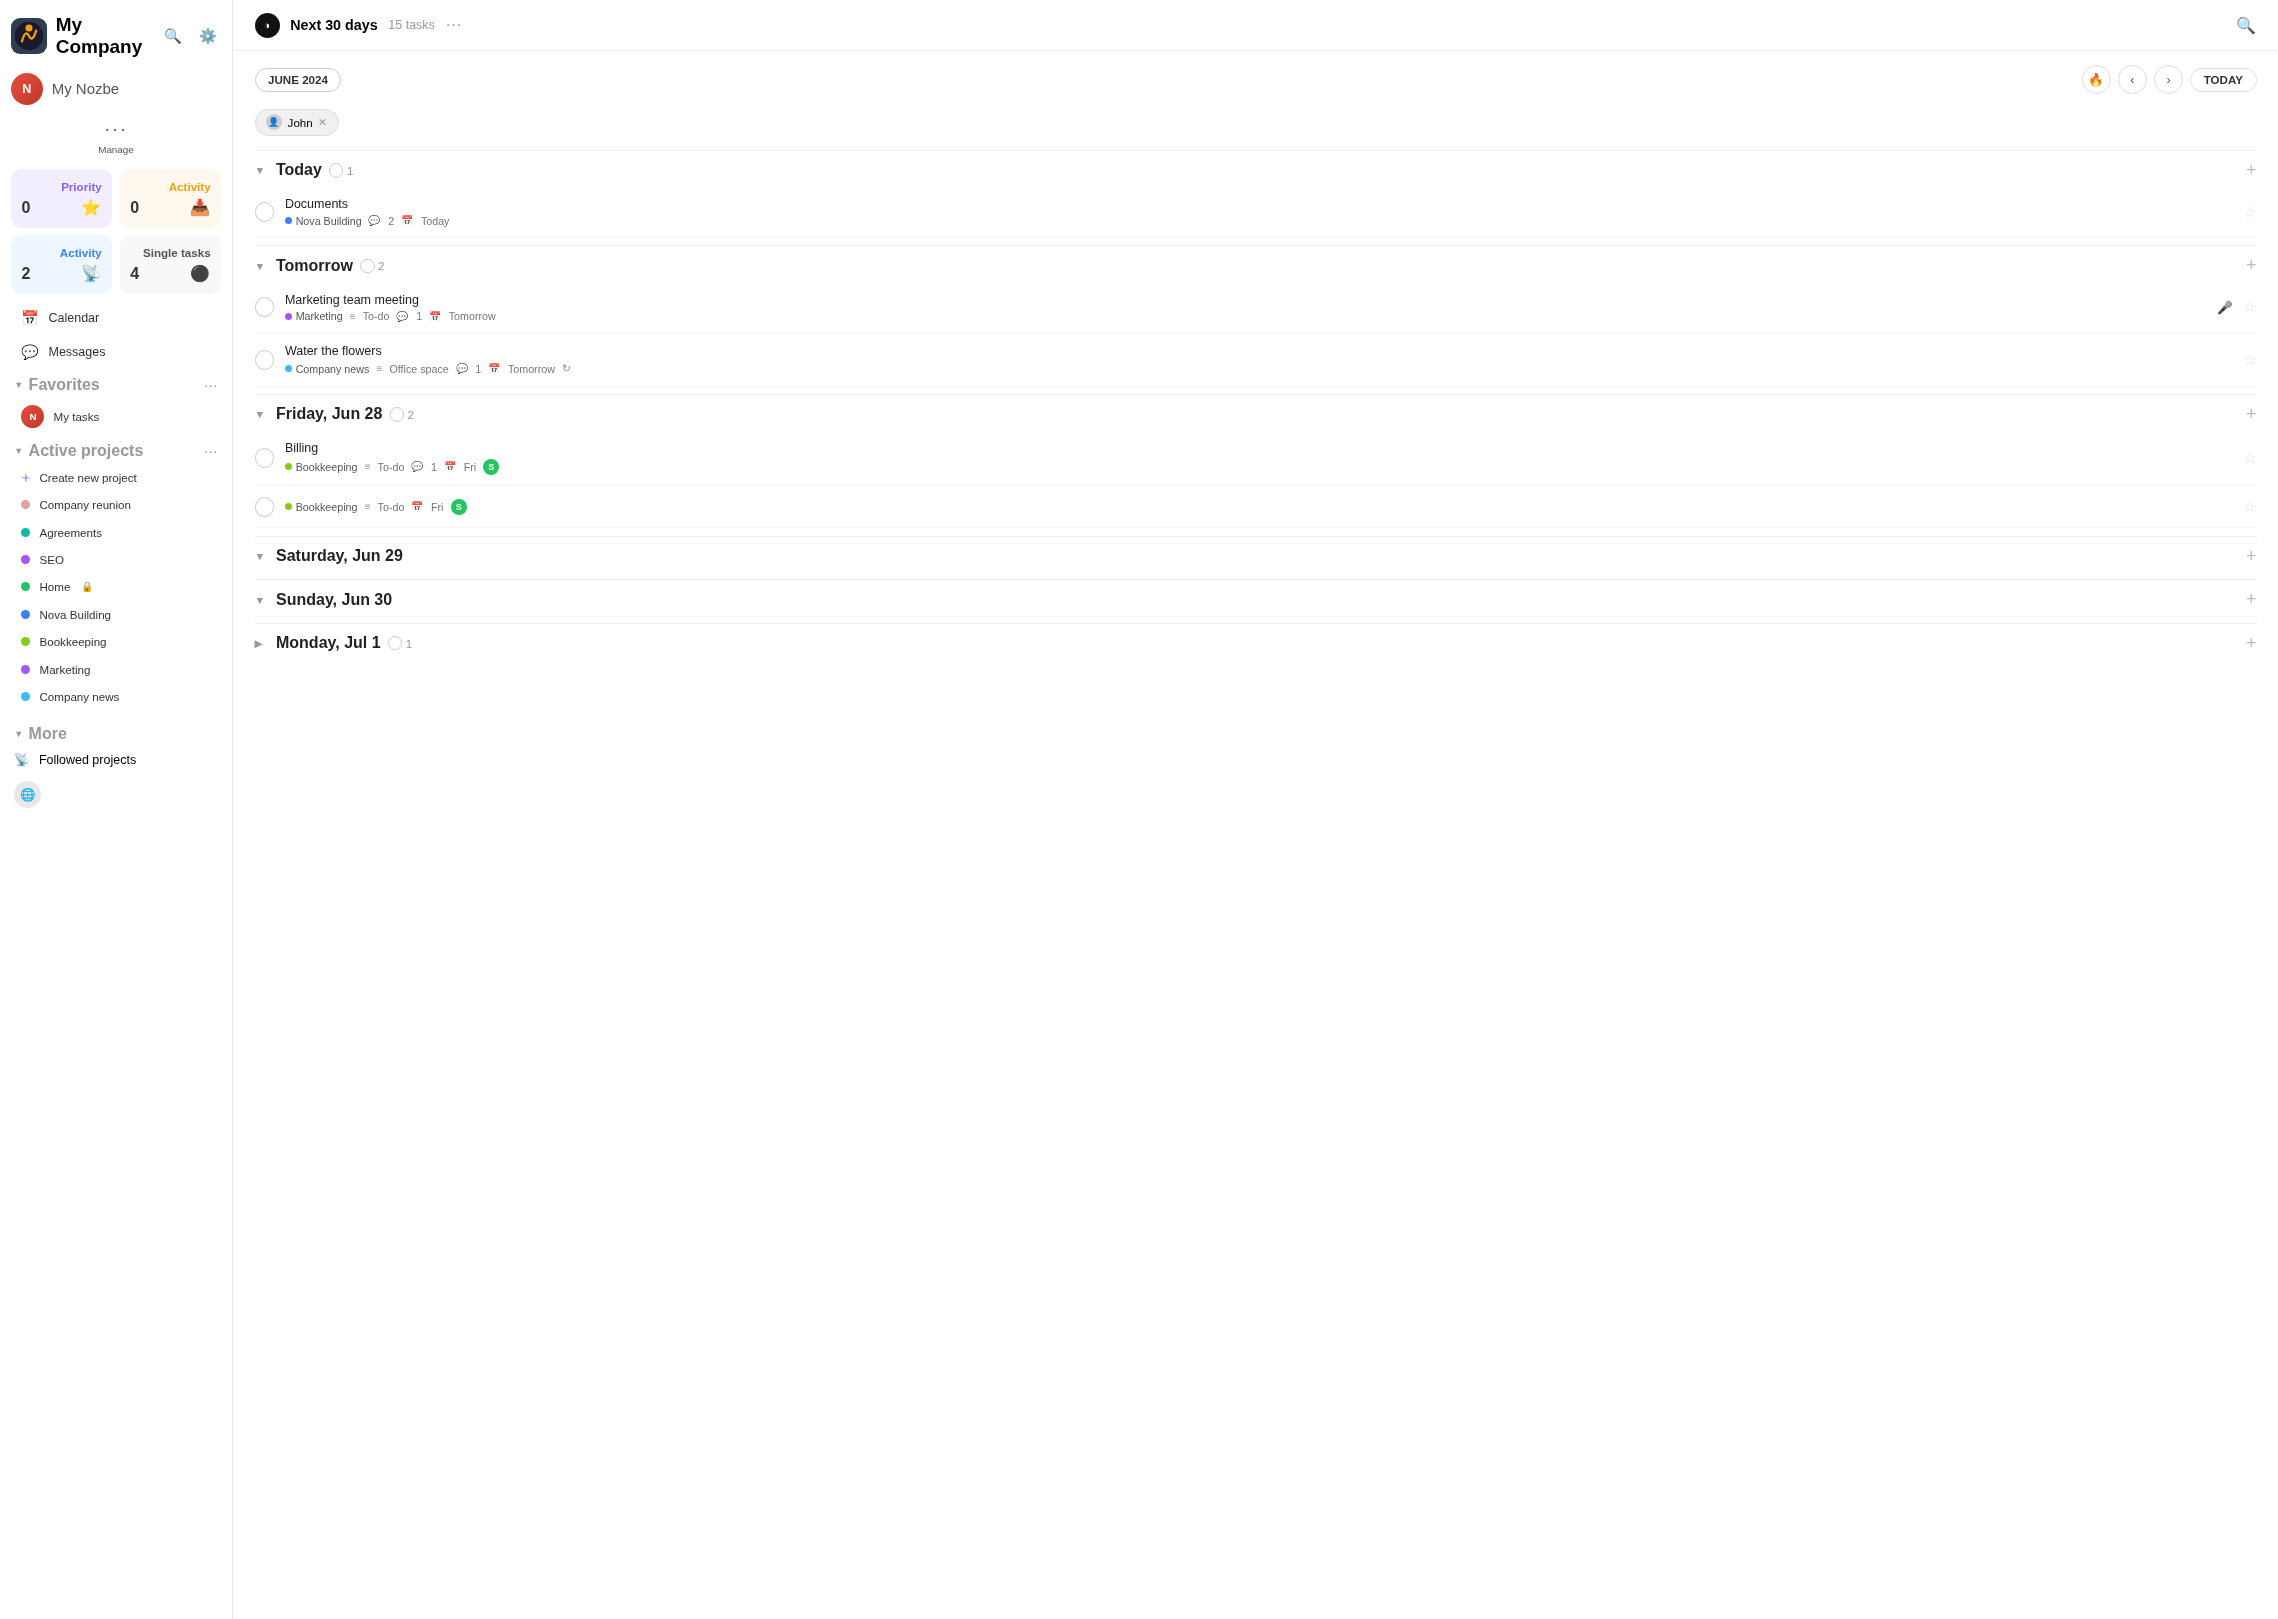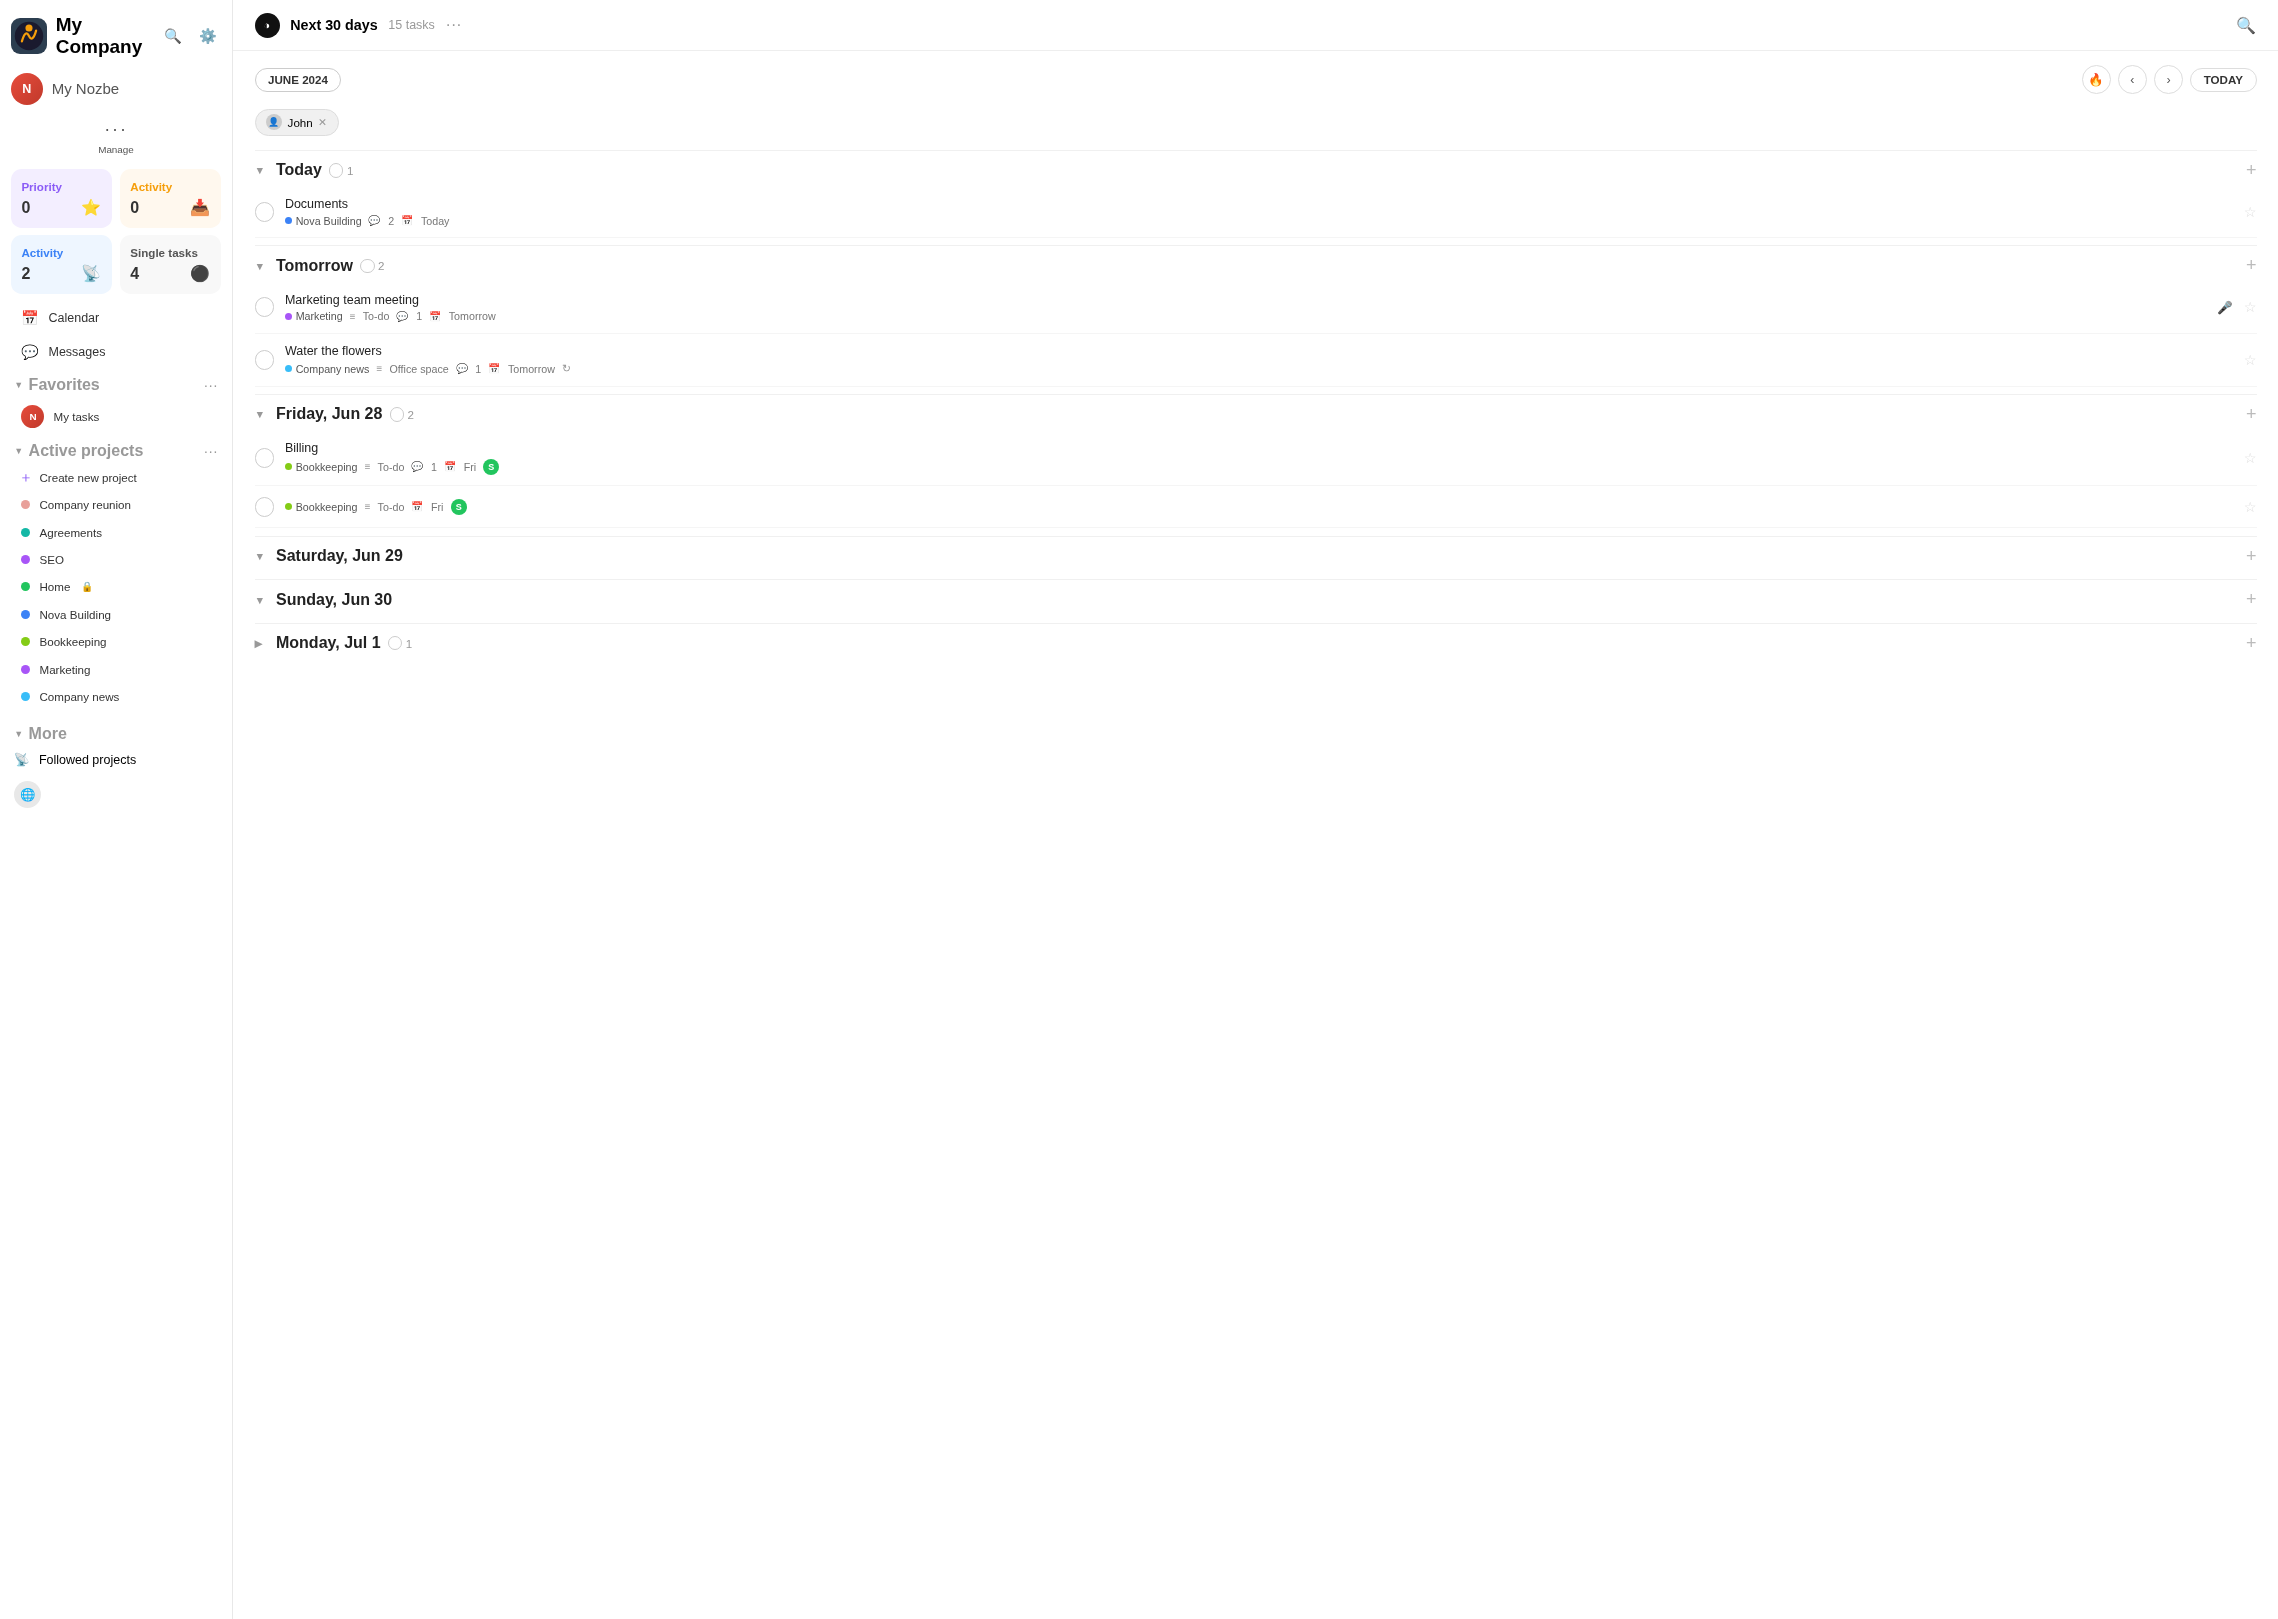--- a/index.html
+++ b/index.html
@@ -16,21 +16,21 @@
 
     .user-section { display: flex; align-items: center; gap: 9px; padding: 7.2px 10.7px; }
     .avatar { width: 32px; height: 32px; border-radius: 50%; background: linear-gradient(135deg, #e74c3c, #c0392b); display: flex; align-items: center; justify-content: center; color: #fff; font-weight: 700; font-size: 12.5px; flex-shrink: 0; }
     .user-label { font-size: 15px; color: #555; }
 
     .manage-btn { display: flex; flex-direction: column; align-items: center; justify-content: center; padding: 7.2px 10.7px; cursor: pointer; color: #555; font-size: 9.9px; gap: 3.6px; }
     .manage-btn .dots { font-size: 18px; letter-spacing: 1.8px; }
 
     
     .stat-cards { display: grid; grid-template-columns: 1fr 1fr; gap: 7.2px; padding: 7.2px 10.7px; }
-    .stat-card { border-radius: 10.7px; padding: 10.7px; cursor: pointer; }
+    .stat-card { border-radius: 10.7px; padding: 10.7px; cursor: pointer; text-align: right; }
     .stat-card.priority { background: #f3eeff; }
     .stat-card.incoming { background: #fff8ee; }
     .stat-card.activity { background: #eef6ff; }
     .stat-card.single { background: #f8f8f8; }
     .stat-card-title { font-weight: 700; font-size: 11.6px; }
     .stat-card.priority .stat-card-title { color: #8b5cf6; }
     .stat-card.incoming .stat-card-title { color: #f59e0b; }
     .stat-card.activity .stat-card-title { color: #3b82f6; }
     .stat-card.single .stat-card-title { color: #555; }
     .stat-card-row { display: flex; align-items: center; justify-content: space-between; margin-top: 5.4px; }

